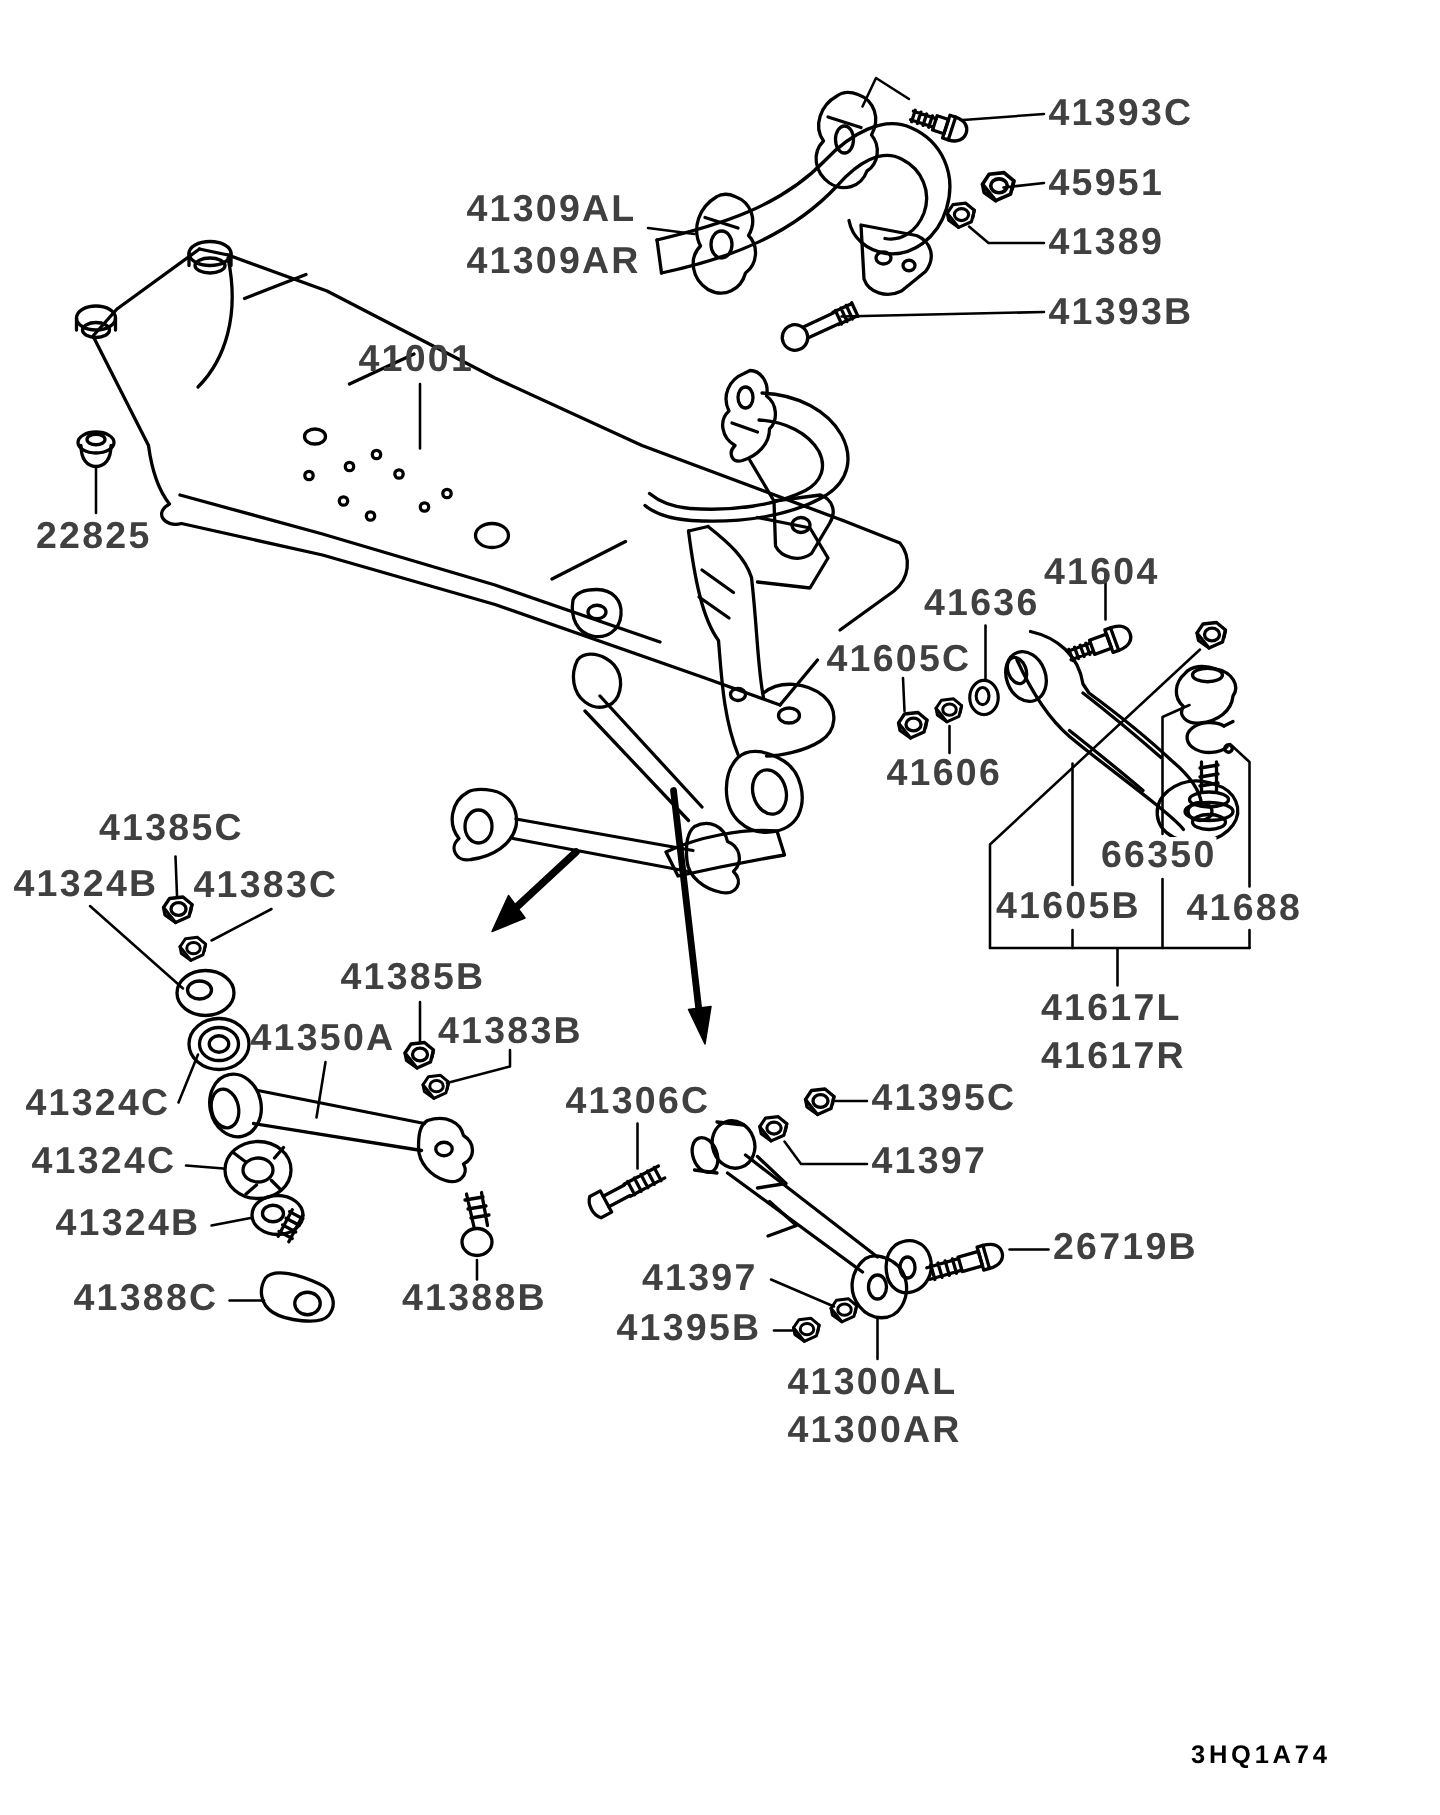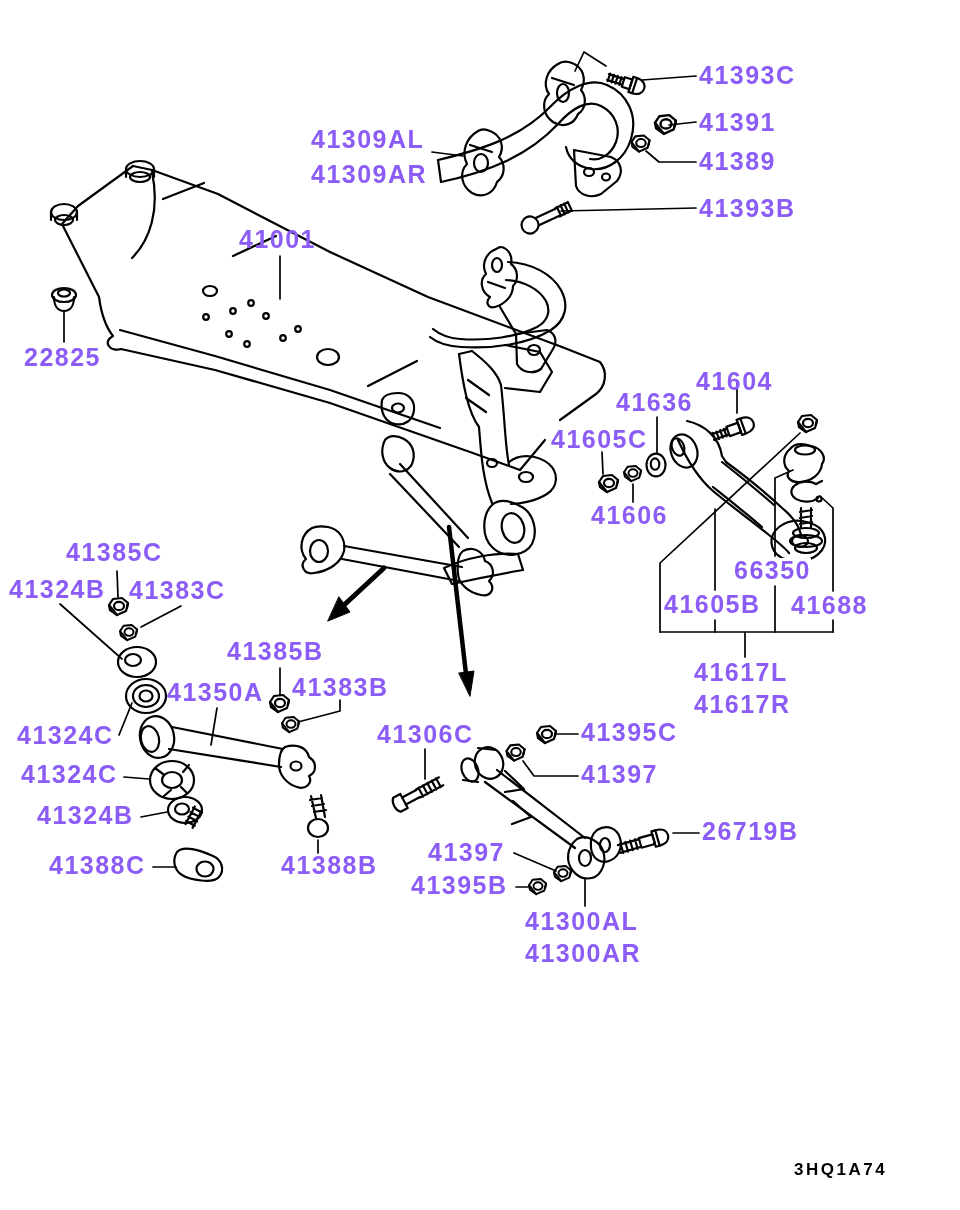--- a/index.html
+++ b/index.html
@@ -1,20 +1,20 @@
 <!DOCTYPE html>
 <html><head>
 <meta charset="utf-8">
 <style>
   html,body{margin:0;padding:0;background:#fff;}
   #stage{position:relative;width:960px;height:1210px;background:#fff;overflow:hidden;
          font-family:"Liberation Sans",sans-serif;}
   #art{position:absolute;left:0;top:0;}
   .lbl{position:absolute;font:bold 25px/1 "Liberation Sans",sans-serif;
-       letter-spacing:1.5px;color:#8b5cf6;white-space:nowrap;}
+       letter-spacing:1.5px;color:#404040;white-space:nowrap;}
   .code{position:absolute;font:bold 17px/1 "Liberation Sans",sans-serif;
         letter-spacing:2.5px;color:#000;white-space:nowrap;text-align:center;}
 </style>
 </head>
 <body>
 
 <div id="stage">
 
 <svg id="art" width="960" height="1210" viewBox="0 0 960 1210" fill="none" stroke="#000" stroke-width="2.2" stroke-linecap="round" stroke-linejoin="round">
 
@@ -286,21 +286,21 @@
     <path d="M557,734 L578,734"></path>
     <path d="M523,761 L534,776 L578,776"></path>
     <path d="M673,833 L699,833"></path>
     <path d="M514,853 L556,871"></path>
     <path d="M516,887 L528,887"></path>
     <path d="M585,879 L585,906"></path>
   </g>
 </svg>
 
   <div class="lbl" style="left:699px;top:63px">41393C</div>
-  <div class="lbl" style="left:699px;top:110px">41391</div>
+  <div class="lbl" style="left:699px;top:110px">45951</div>
   <div class="lbl" style="left:699px;top:149px">41389</div>
   <div class="lbl" style="left:699px;top:196px">41393B</div>
   <div class="lbl" style="left:311px;top:127px">41309AL</div>
   <div class="lbl" style="left:311px;top:162px">41309AR</div>
   <div class="lbl" style="left:239px;top:227px">41001</div>
   <div class="lbl" style="left:24px;top:345px">22825</div>
   <div class="lbl" style="left:696px;top:369px">41604</div>
   <div class="lbl" style="left:616px;top:390px">41636</div>
   <div class="lbl" style="left:551px;top:427px">41605C</div>
   <div class="lbl" style="left:591px;top:503px">41606</div>
@@ -312,21 +312,21 @@
   <div class="lbl" style="left:66px;top:540px">41385C</div>
   <div class="lbl" style="left:9px;top:577px">41324B</div>
   <div class="lbl" style="left:129px;top:578px">41383C</div>
   <div class="lbl" style="left:227px;top:639px">41385B</div>
   <div class="lbl" style="left:292px;top:675px">41383B</div>
   <div class="lbl" style="left:167px;top:680px">41350A</div>
   <div class="lbl" style="left:17px;top:723px">41324C</div>
   <div class="lbl" style="left:21px;top:762px">41324C</div>
   <div class="lbl" style="left:37px;top:803px">41324B</div>
   <div class="lbl" style="left:49px;top:853px">41388C</div>
-  <div class="lbl" style="left:281px;top:853px">41388B</div>
+  <div class="lbl" style="left:268px;top:853px">41388B</div>
   <div class="lbl" style="left:377px;top:722px">41306C</div>
   <div class="lbl" style="left:581px;top:720px">41395C</div>
   <div class="lbl" style="left:581px;top:762px">41397</div>
   <div class="lbl" style="left:702px;top:819px">26719B</div>
   <div class="lbl" style="left:428px;top:840px">41397</div>
   <div class="lbl" style="left:411px;top:873px">41395B</div>
   <div class="lbl" style="left:525px;top:909px">41300AL</div>
   <div class="lbl" style="left:525px;top:941px">41300AR</div>
 
   <div class="code" style="left:794px;top:1161px">3HQ1A74</div>

